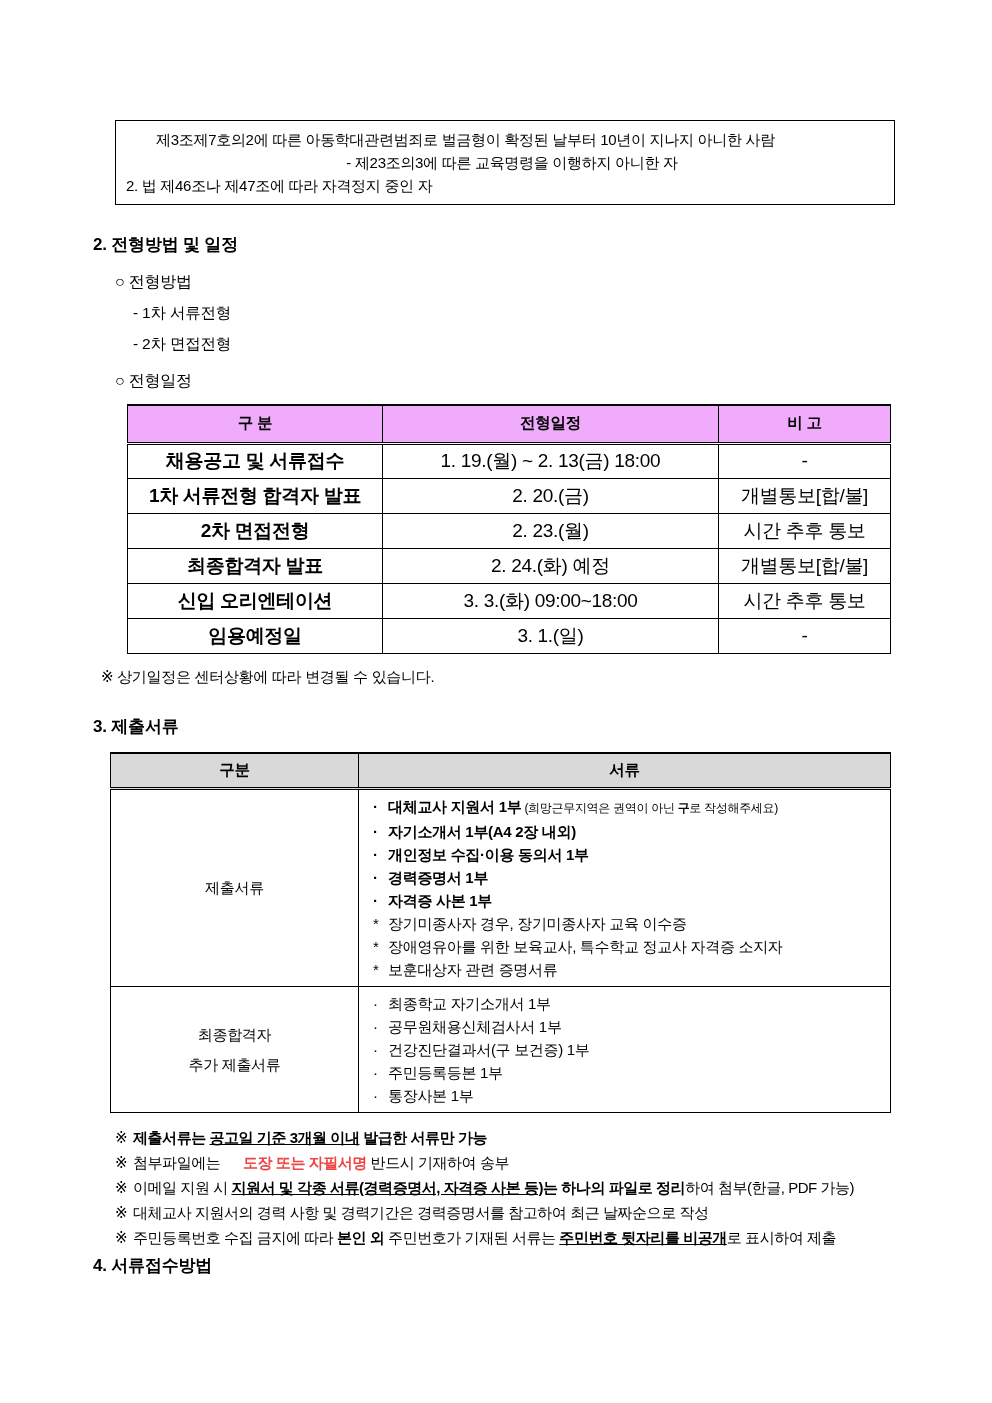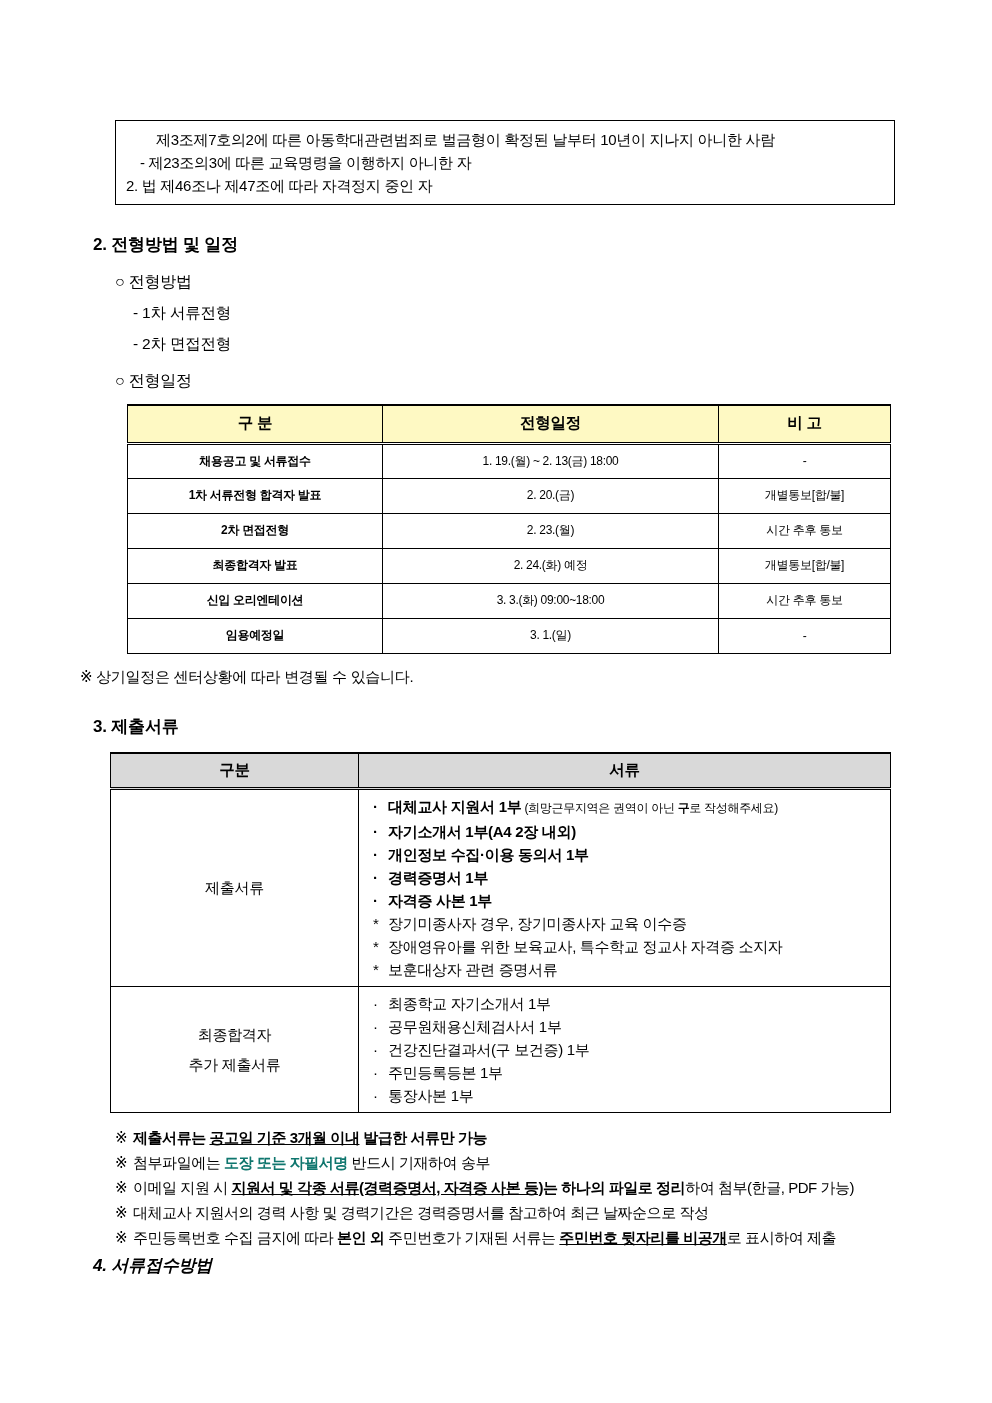--- a/index.html
+++ b/index.html
@@ -14,72 +14,72 @@
 
   
   .notice-box {
     margin: 120px 97px 0 115px;
     border: 1.5px solid #000;
     padding: 7px 10px;
     line-height: 23px;
     letter-spacing: -0.3px;
   }
   .box-line { white-space: nowrap; }
-  .indent-1 { padding-left: 14px; }
+  .indent-1 { padding-left: 14px; text-align: center; }
   .indent-2 { padding-left: 30px; }
 
   .sec-title {
     font-size: 17px; font-weight: bold;
     margin-left: 93px; letter-spacing: -0.2px;
   }
   .t-s2 { margin-top: 28px; }
   .t-s3 { margin-top: 28px; }
-  .t-s4 { margin-top: 4px; font-style: italic; }
+  .t-s4 { margin-top: 4px; }
 
   .sub-heading { margin: 16px 0 0 115px; font-size: 16px; letter-spacing: -0.2px; }
   .sub-item { margin: 10px 0 0 133px; font-size: 15.5px; letter-spacing: -0.2px; }
 
   
   table { border-collapse: collapse; table-layout: fixed; }
   .schedule {
     margin: 12px 0 0 127px; width: 763px;
     border: 1px solid #000; border-top: 2px solid #000;
   }
   .schedule th, .schedule td {
     border: 1px solid #000; text-align: center;
     letter-spacing: -0.3px;
   }
   .schedule th {
-    background: #fef9c3; font-weight: bold; height: 38px;
+    background: #f0abfc; font-weight: bold; height: 38px;
     border-bottom: 3px double #000; font-size: 15.5px;
   }
-  .schedule td { height: 35px; font-size: 12px; }
+  .schedule td { height: 35px; font-size: 19px; }
   .schedule td.c1 { font-weight: bold; }
 
-  .note-plain { margin: 14px 0 0 80px; letter-spacing: -0.3px; }
+  .note-plain { margin: 14px 0 0 101px; letter-spacing: -0.3px; }
 
   
   .docs {
     margin: 14px 0 0 110px; width: 780px;
     border: 1px solid #000; border-top: 2px solid #000;
   }
   .docs th, .docs td { border: 1px solid #000; letter-spacing: -0.3px; }
   .docs th {
     background: #d9d9d9; font-weight: bold; height: 36px;
     text-align: center; border-bottom: 3px double #000; font-size: 15.5px;
   }
   .docs td { padding: 5px 0; }
   .docs td.label-cell { text-align: center; vertical-align: middle; line-height: 30px; }
   .docs td.docs-cell { padding-left: 14px; }
   .doc-line { line-height: 23px; }
   .marker { display: inline-block; width: 15px; text-align: left; }
   .b { font-weight: bold; }
   .small { font-size: 12px; }
   .u { text-decoration: underline; }
-  .red { color: #0f766e; font-weight: bold; }
+  .red { color: #ef4444; font-weight: bold; margin-left: 19px; }
 
   
   .notes { margin: 12px 0 0 115px; }
   .note-line { line-height: 25px; letter-spacing: -0.45px; white-space: nowrap; }
   .note-line .marker { width: 18px; }
 </style>
 </head>
 <body>
 
 <div class="page">

